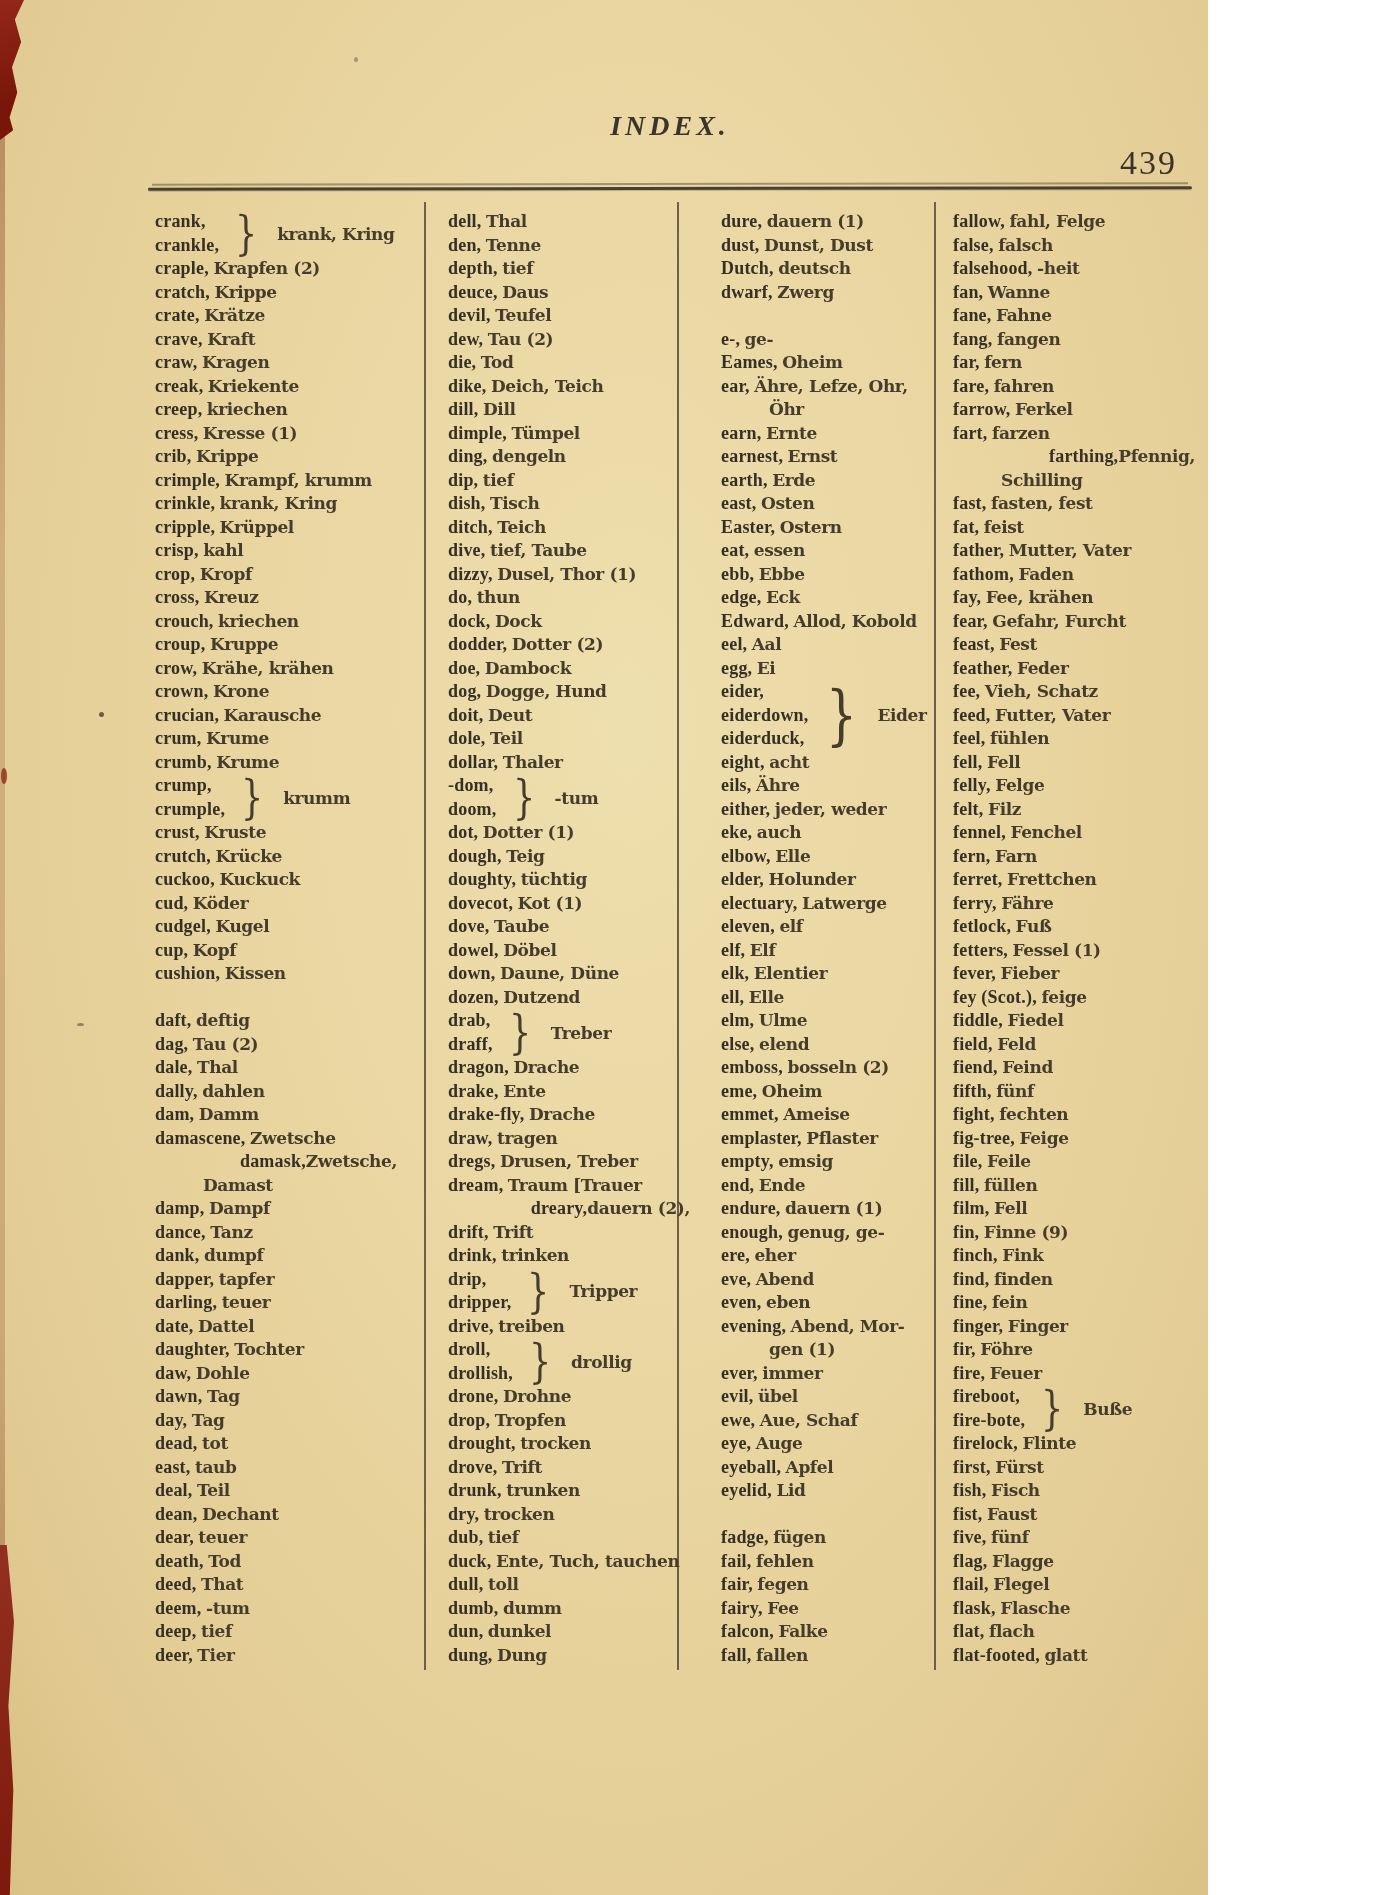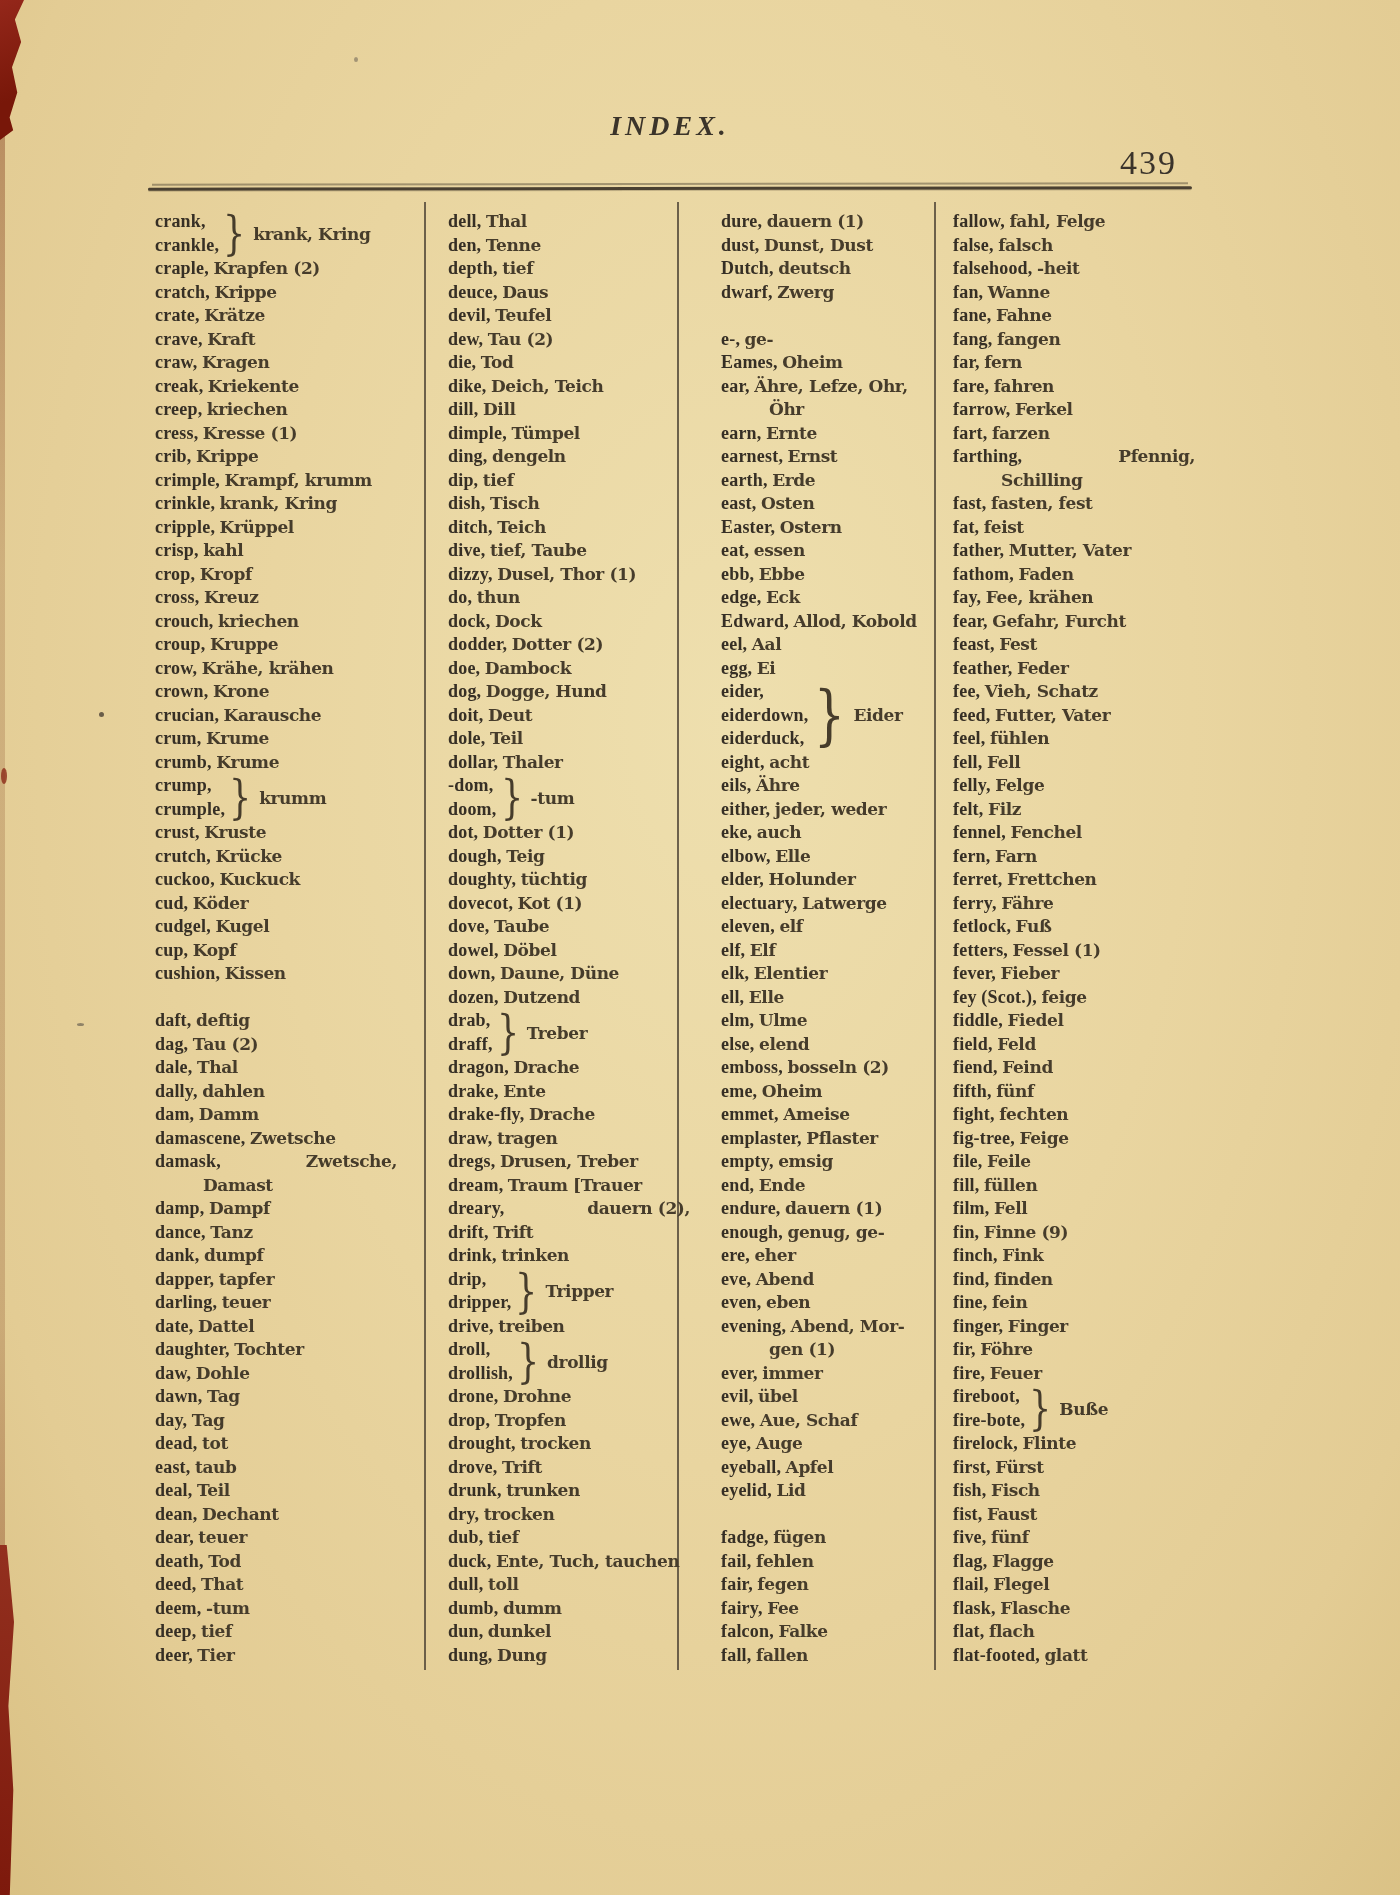--- a/index.html
+++ b/index.html
@@ -1,18 +1,18 @@
 <!DOCTYPE html>
 <html><head>
 <meta charset="utf-8">
 <style>
   html,body{margin:0;padding:0;}
   body{width:1400px;height:1895px;position:relative;overflow:hidden;
        font-family:"Liberation Serif",serif;}
-  .page{position:absolute;left:0;top:0;width:1400px;height:1895px;
+  .page{position:absolute;left:0;top:0;width:1208px;height:1895px;
         background:radial-gradient(ellipse at 52% 38%, #eedfae 0%, #e9d5a0 45%, #e3cc94 78%, #d9c083 100%);}
   
   .mark-leftline{position:absolute;left:0;top:0;width:5px;height:1895px;
         background:linear-gradient(180deg, rgba(122,48,20,.45), rgba(130,70,35,.22) 30%, rgba(130,70,35,.25) 70%, rgba(122,40,18,.5));}
   .mark-topleft{position:absolute;left:0;top:0;width:24px;height:140px;
         background:linear-gradient(160deg,#94271a,#781709 70%);
         clip-path:polygon(0 0,100% 0,62% 14%,88% 30%,50% 48%,72% 66%,40% 84%,55% 93%,0 100%);}
   .mark-bottomleft{position:absolute;left:0;top:1545px;width:14px;height:350px;
         background:linear-gradient(20deg,#7d190c,#93301f);
         clip-path:polygon(0 0,48% 0,100% 22%,60% 46%,95% 70%,70% 100%,0 100%);}
@@ -28,24 +28,24 @@
   .rule-thin{position:absolute;left:152px;top:183px;width:1036px;height:2px;
         background:rgba(74,64,48,.45);transform:rotate(-0.08deg);}
   .rule-main{position:absolute;left:148px;top:187px;width:1044px;height:3px;
         background:#4a4031;border-radius:2px;transform:rotate(-0.08deg);
         box-shadow:0 1px 0 rgba(74,64,49,.25);}
   .vdiv{position:absolute;top:202px;height:1468px;width:2px;background:#564b3b;opacity:.85;}
 
   .col{position:absolute;top:210px;width:268px;}
   .line{height:23.5px;line-height:23.5px;white-space:nowrap;font-size:18px;}
   .line.cont{padding-left:48px;}
-  .line.spread{display:flex;justify-content:space-between;width:242px;}
+  .line.spread{display:flex;justify-content:flex-end;width:242px;}
   .en{font-family:"Liberation Serif",serif;font-weight:700;color:#362f25;letter-spacing:.2px;}
   .de{font-family:"DejaVu Serif",serif;font-weight:700;color:#463c2b;letter-spacing:-.4px;font-size:17px;}
-  .bgroup{display:flex;align-items:center;}
+  .bgroup{display:flex;align-items:center;gap:12px;}
   .bstack{display:inline-block;}
   .bline{display:block;height:23.5px;line-height:23.5px;font-size:18px;white-space:nowrap;}
   .brace{font-family:"DejaVu Serif",serif;font-weight:400;color:#463c2b;line-height:1;
          transform:scaleY(1.12) scaleX(.85);margin:0 3px 0 2px;display:inline-block;}
   .bde{margin-left:3px;}
 </style>
 </head>
 <body>
 
 <div class="page">

